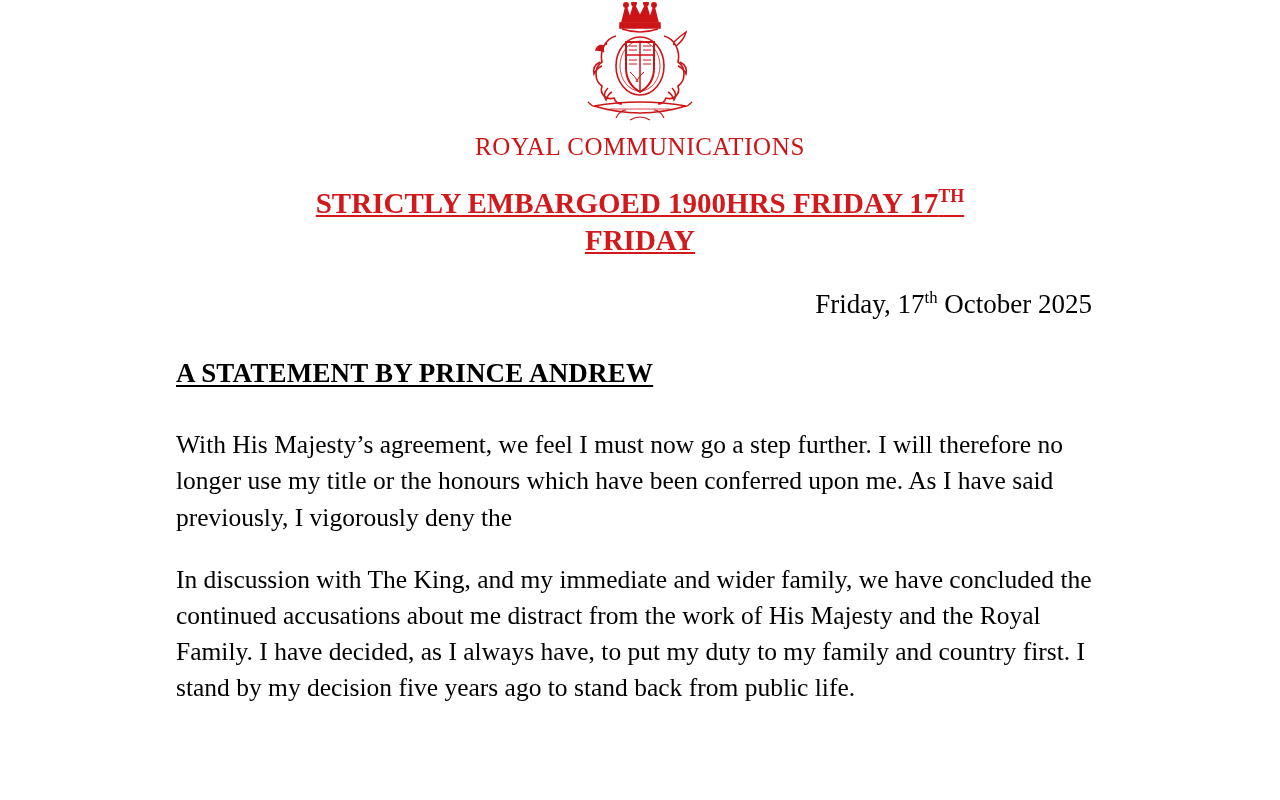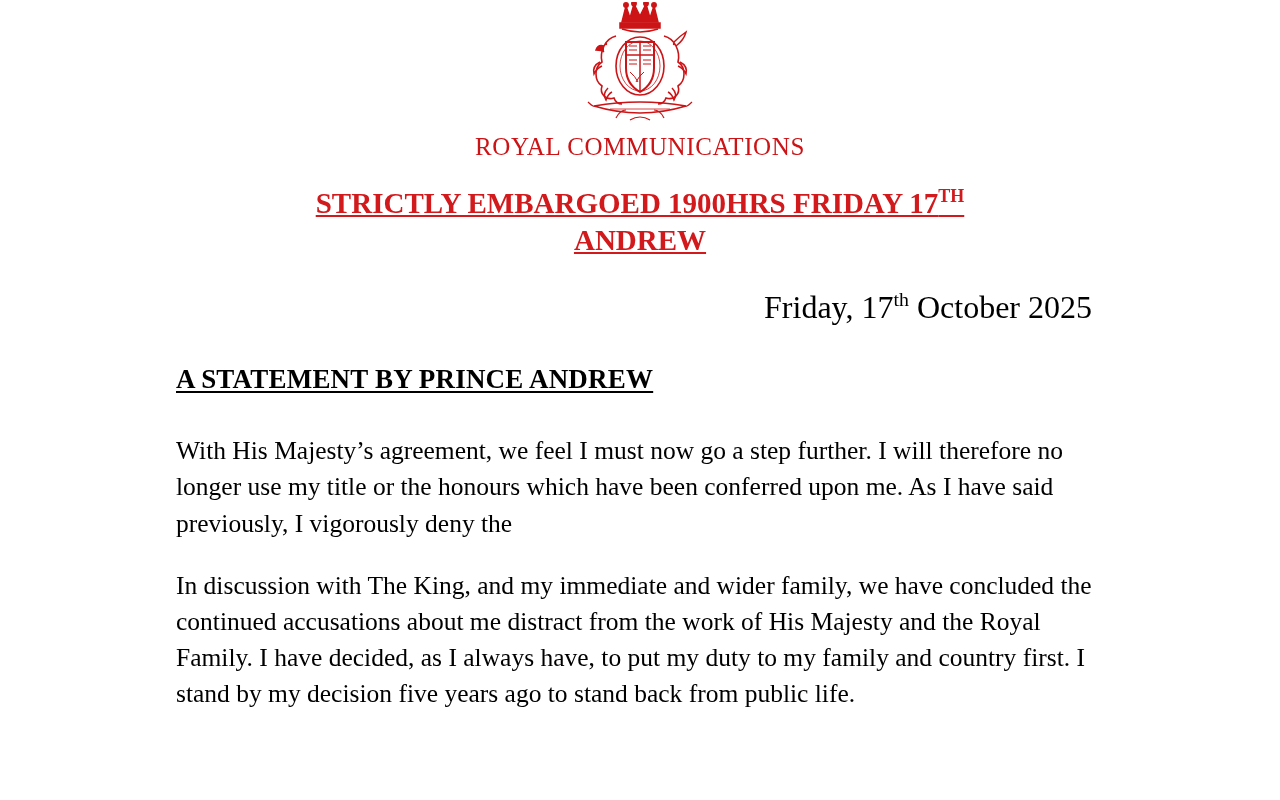--- a/index.html
+++ b/index.html
@@ -59,21 +59,21 @@
     text-underline-offset: 2px;
   }
   .embargo sup {
     font-size: 0.62em;
     vertical-align: super;
     line-height: 0;
   }
 
   .date-line {
     text-align: right;
-    font-size: 32px;
+    font-size: 27px;
     margin-top: 30px;
     padding-right: 12px;
   }
   .date-line sup {
     font-size: 0.62em;
     vertical-align: super;
     line-height: 0;
   }
 
   .statement-title {
@@ -144,21 +144,21 @@
         <path d="M56 116 q4 -8 10 -8 M104 116 q-4 -8 -10 -8" stroke-width="1.2"></path>
         <path d="M70 118 q10 -6 20 0" stroke-width="1.2"></path>
       </g>
     </svg>
   </div>
 
   <div class="royal-comms">ROYAL COMMUNICATIONS</div>
 
   <div class="embargo">
     <u><span>STRICTLY EMBARGOED 1900HRS FRIDAY 17</span><sup>TH</sup></u><br>
-    <u><span>ANDREW</span></u>
+    <u><span>FRIDAY</span></u>
   </div>
 
   <div class="date-line">
     <span>Friday, 17</span><sup>th</sup><span> October 2025</span>
   </div>
 
   <div class="statement-title">
     <span>A STATEMENT BY PRINCE ANDREW</span>
   </div>
 

